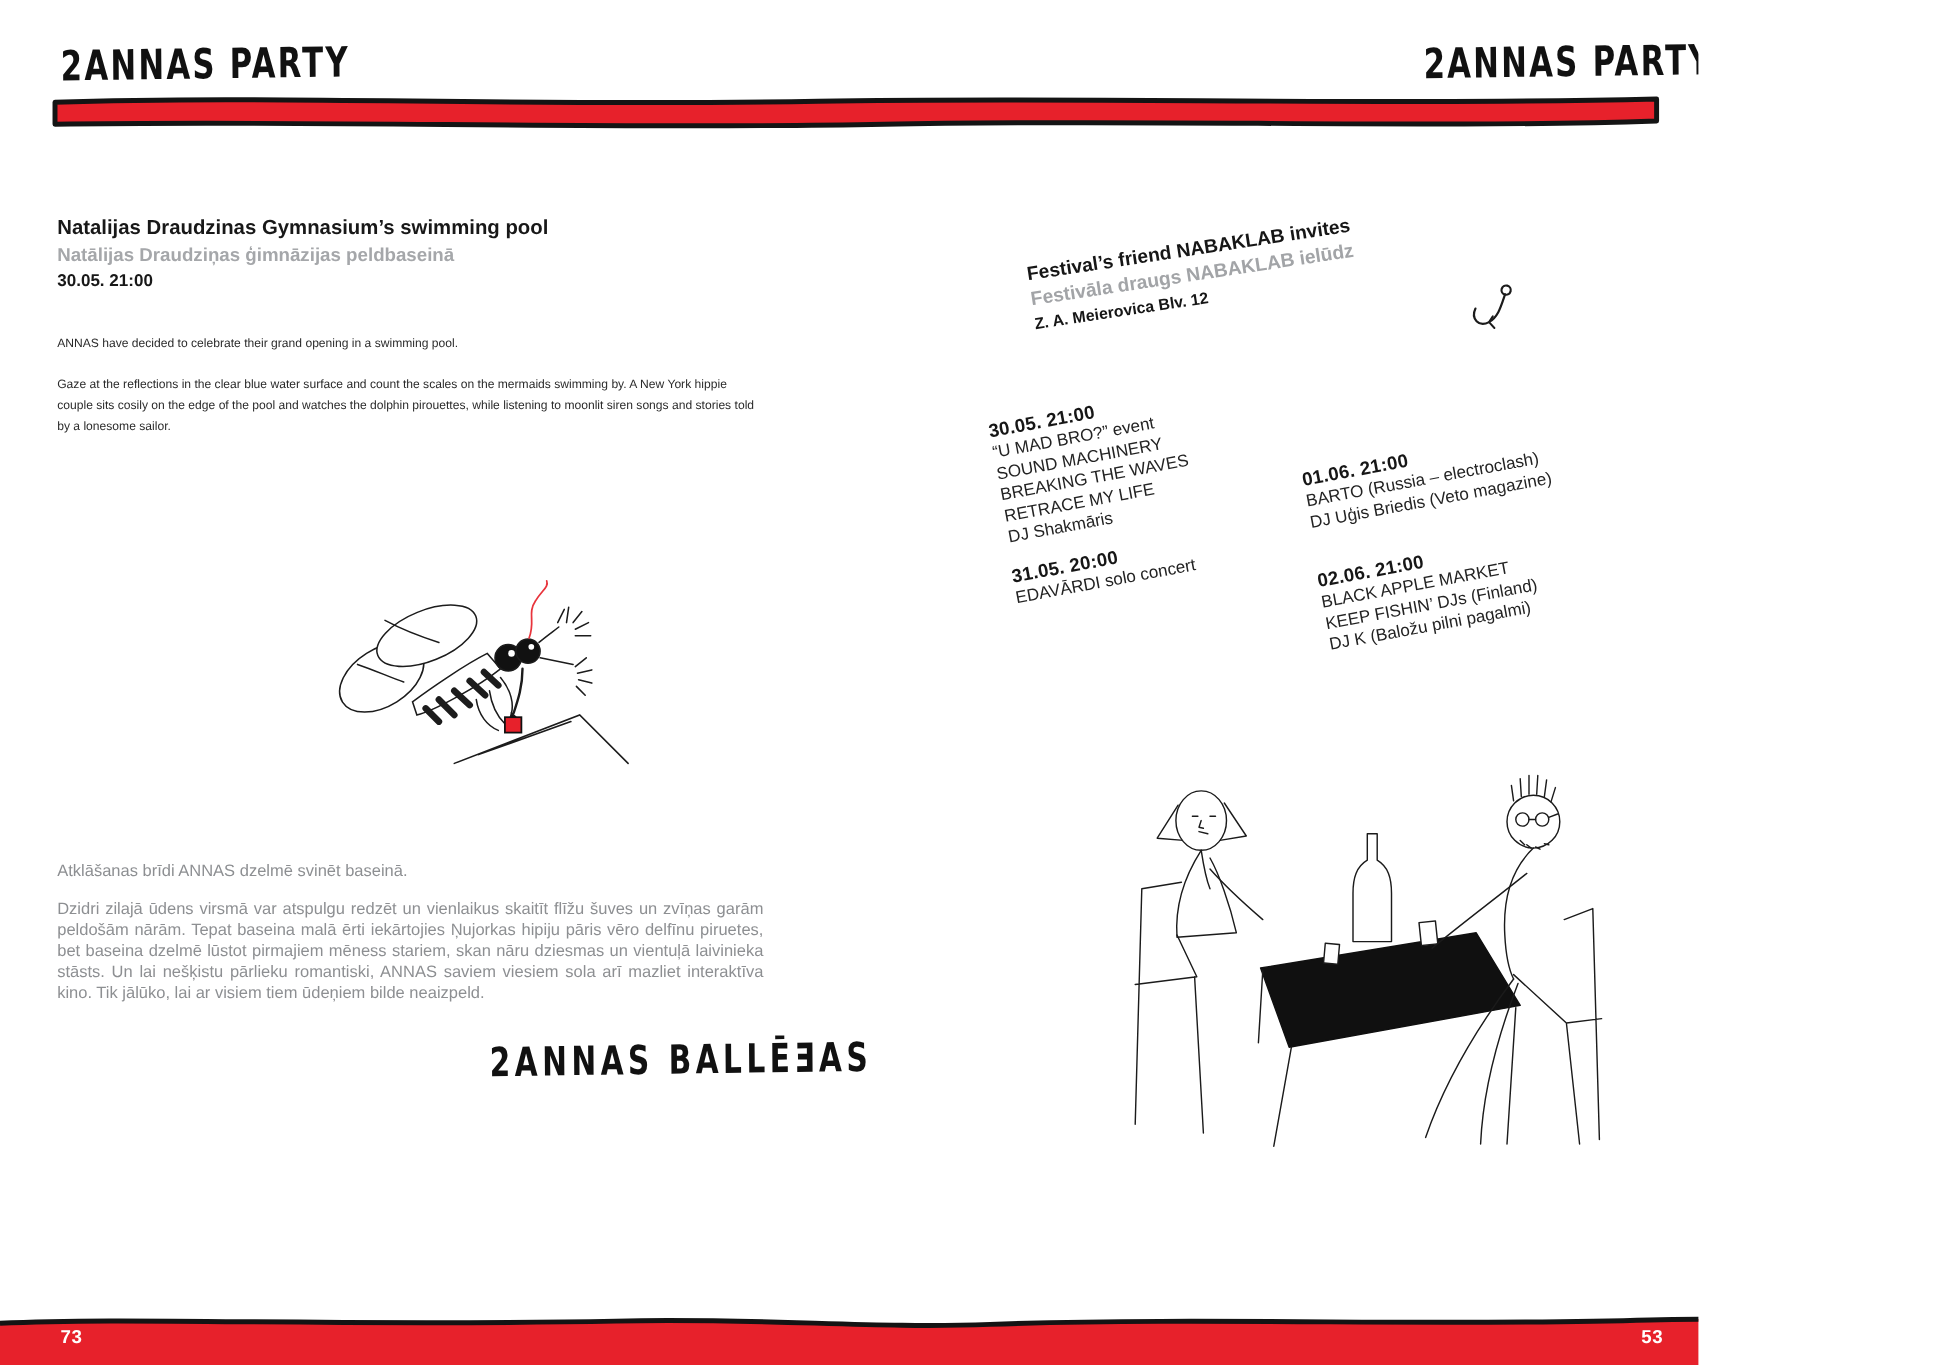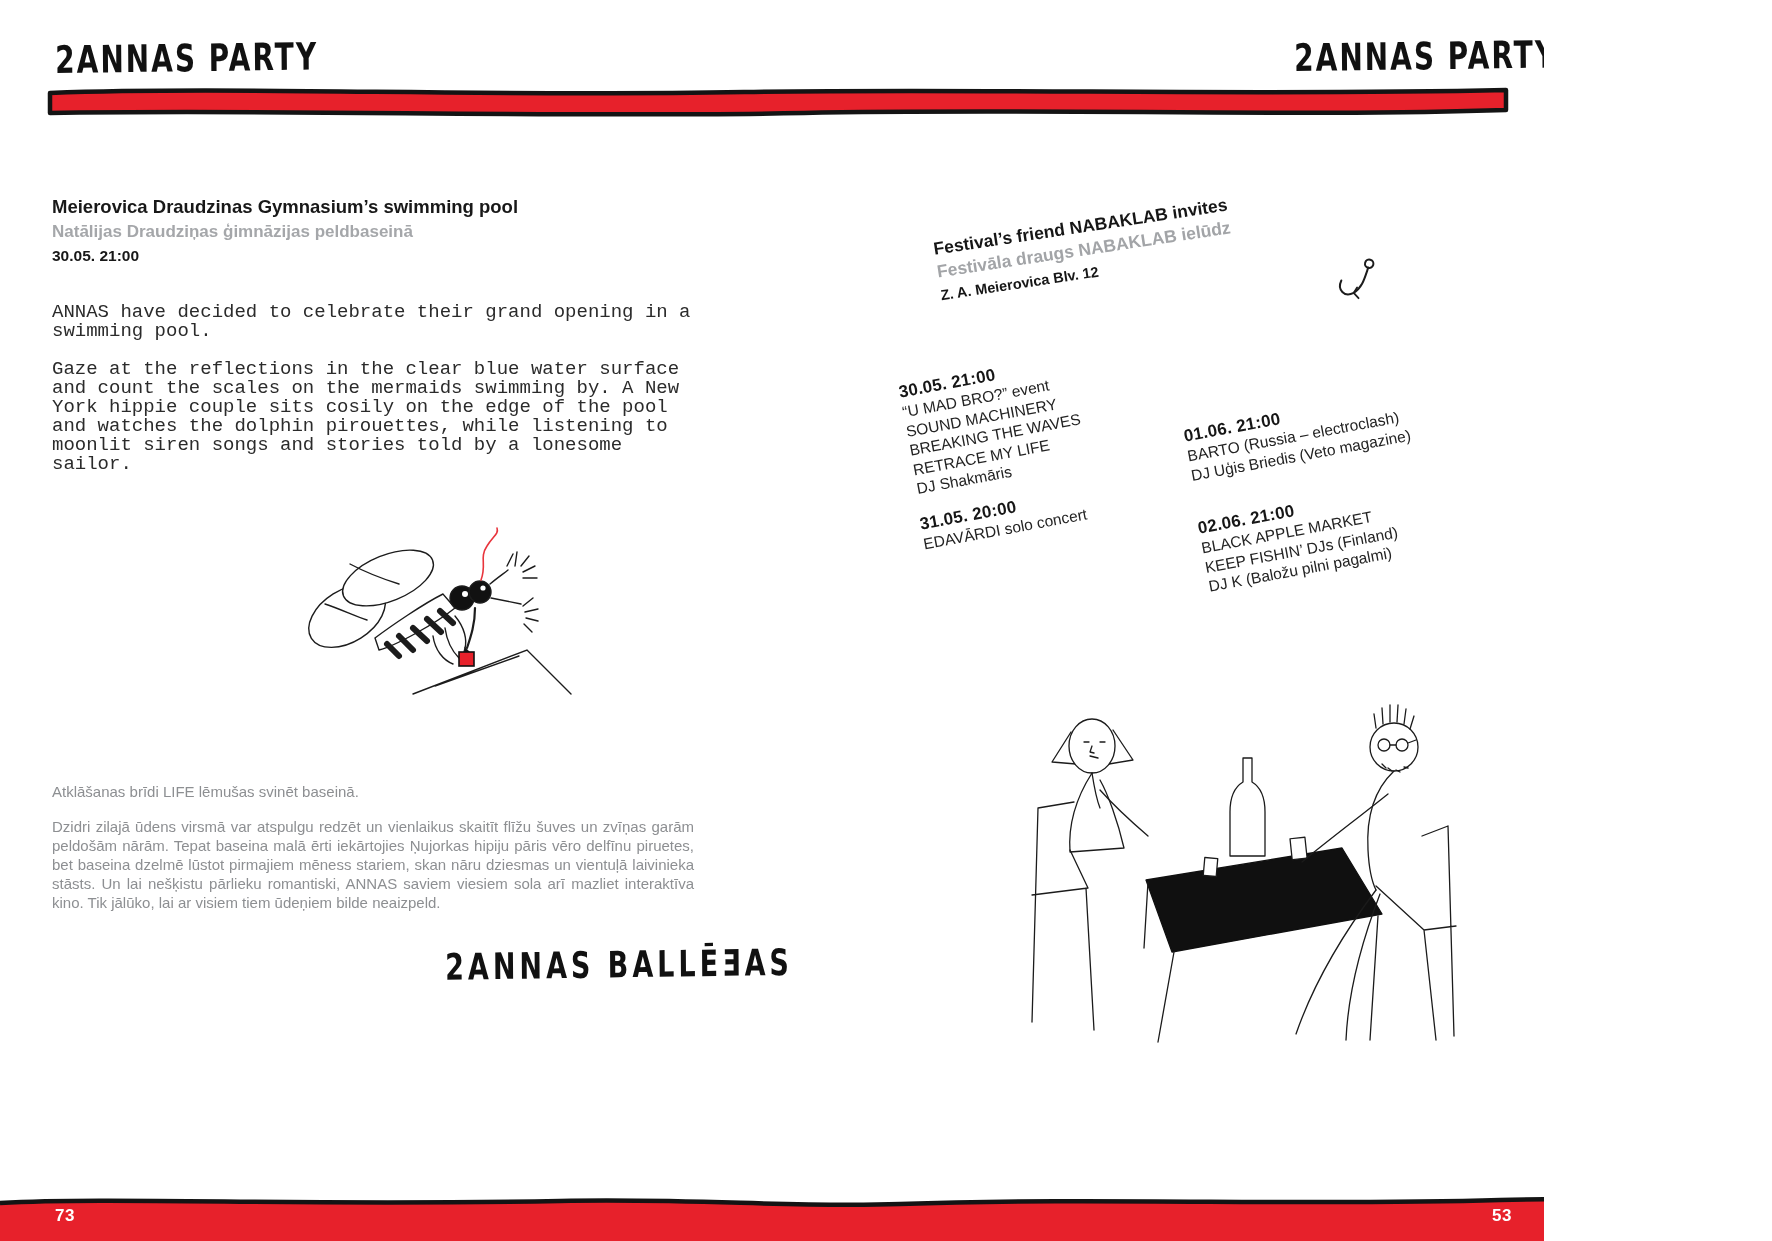--- a/index.html
+++ b/index.html
@@ -16,21 +16,21 @@
   .hdr-left{position:absolute;left:55px;top:38px;font-size:28px;}
   .hdr-right{position:absolute;left:1294px;top:36px;font-size:28px;}
   .bar-top{position:absolute;left:44px;top:82px;}
   .bar-bottom{position:absolute;left:0;bottom:0;}
   
   .article{position:absolute;left:52px;top:196px;width:642px;}
   .article h1{margin:0 0 3px 0;font-size:18.5px;line-height:22px;font-weight:bold;color:#181818;}
   .article h2{margin:0 0 4px 0;font-size:17px;line-height:22px;font-weight:bold;color:#a5a7aa;}
   .article .date{font-size:15.5px;font-weight:bold;color:#181818;}
   .body-en{margin-top:38px;}
-  .body-en p{margin:0 0 19px 0;font-size:19px;line-height:19px;color:#2b2b2b;font-family:Liberation Mono, monospace;}
+  .body-en p{margin:0 0 19px 0;font-size:11px;line-height:19px;color:#2b2b2b;}
   .body-lv{position:absolute;left:52px;top:782px;width:642px;color:#8d8f92;}
   .body-lv p{margin:0 0 16px 0;font-size:15px;line-height:19px;}
   .body-lv p.just{text-align:justify;}
   .handwritten{position:absolute;left:445px;top:946px;font-size:27px;letter-spacing:4px;}
   
   .rot{transform-origin:left top;position:absolute;white-space:nowrap;}
   .invite{left:932px;top:238px;transform:rotate(-8.6deg);}
   .invite .l1{font-size:17.5px;font-weight:bold;color:#161616;line-height:23px;}
   .invite .l2{font-size:17.5px;font-weight:bold;color:#a2a4a7;line-height:23px;}
   .invite .l3{font-size:14.5px;font-weight:bold;color:#161616;line-height:21px;margin-top:2px;}
@@ -56,21 +56,21 @@
 <div class="canvas">
 
   <svg class="bar-top" width="1468" height="40" viewBox="0 0 1468 40" aria-hidden="true">
     <path d="M6,11 C200,4 420,15 700,10 C950,6 1200,14 1462,8 L1462,28 C1250,35 1000,26 760,31 C500,36 250,27 6,31 Z" fill="#e7212b" stroke="#141414" stroke-width="4.5" stroke-linejoin="round"></path>
   </svg>
 
   <div class="hand hdr-left">2ANNAS PARTY</div>
   <div class="hand hdr-right">2ANNAS PARTY</div>
 
   <div class="article">
-    <h1>Meierovica Draudzinas Gymnasium’s swimming pool</h1>
+    <h1>Natalijas Draudzinas Gymnasium’s swimming pool</h1>
     <h2>Natālijas Draudziņas ģimnāzijas peldbaseinā</h2>
     <div class="date">30.05. 21:00</div>
     <div class="body-en">
       <p>ANNAS have decided to celebrate their grand opening in a swimming pool.</p>
       <p>Gaze at the reflections in the clear blue water surface and count the scales on the mermaids swimming by. A New York hippie couple sits cosily on the edge of the pool and watches the dolphin pirouettes, while listening to moonlit siren songs and stories told by a lonesome sailor.</p>
     </div>
   </div>
 
   <svg class="mosquito" width="280" height="172" viewBox="0 0 280 172" aria-hidden="true">
     <g fill="none" stroke="#1c1c1c" stroke-width="1.4" stroke-linecap="round">
@@ -97,21 +97,21 @@
       <path d="M150,104 C152,118 158,128 164,134 M138,112 C140,126 148,136 158,140 M160,92 C170,104 172,116 170,124"></path>
 
       <path d="M118,170 L232,126 L276,170 M140,162 L224,132"></path>
 
       <path d="M186,56 C192,40 184,34 192,22 C198,12 204,10 202,4" stroke="#e8343c" stroke-width="1.6"></path>
       <rect x="164" y="128" width="15" height="14" fill="#e7212b" stroke="#111" stroke-width="1.6"></rect>
     </g>
   </svg>
 
   <div class="body-lv">
-    <p>Atklāšanas brīdi LIFE lēmušas svinēt baseinā.</p>
+    <p>Atklāšanas brīdi ANNAS dzelmē svinēt baseinā.</p>
     <p class="just">Dzidri zilajā ūdens virsmā var atspulgu redzēt un vienlaikus skaitīt flīžu šuves un zvīņas garām peldošām nārām. Tepat baseina malā ērti iekārtojies Ņujorkas hipiju pāris vēro delfīnu piruetes, bet baseina dzelmē lūstot pirmajiem mēness stariem, skan nāru dziesmas un vientuļā laivinieka stāsts. Un lai nešķistu pārlieku romantiski, ANNAS saviem viesiem sola arī mazliet interaktīva kino. Tik jālūko, lai ar visiem tiem ūdeņiem bilde neaizpeld.</p>
   </div>
 
   <div class="hand handwritten">2ANNAS BALLĒƎAS</div>
 
   <div class="rot invite">
     <div class="l1">Festival’s friend NABAKLAB invites</div>
     <div class="l2">Festivāla draugs NABAKLAB ielūdz</div>
     <div class="l3">Z. A. Meierovica Blv. 12</div>
   </div>

